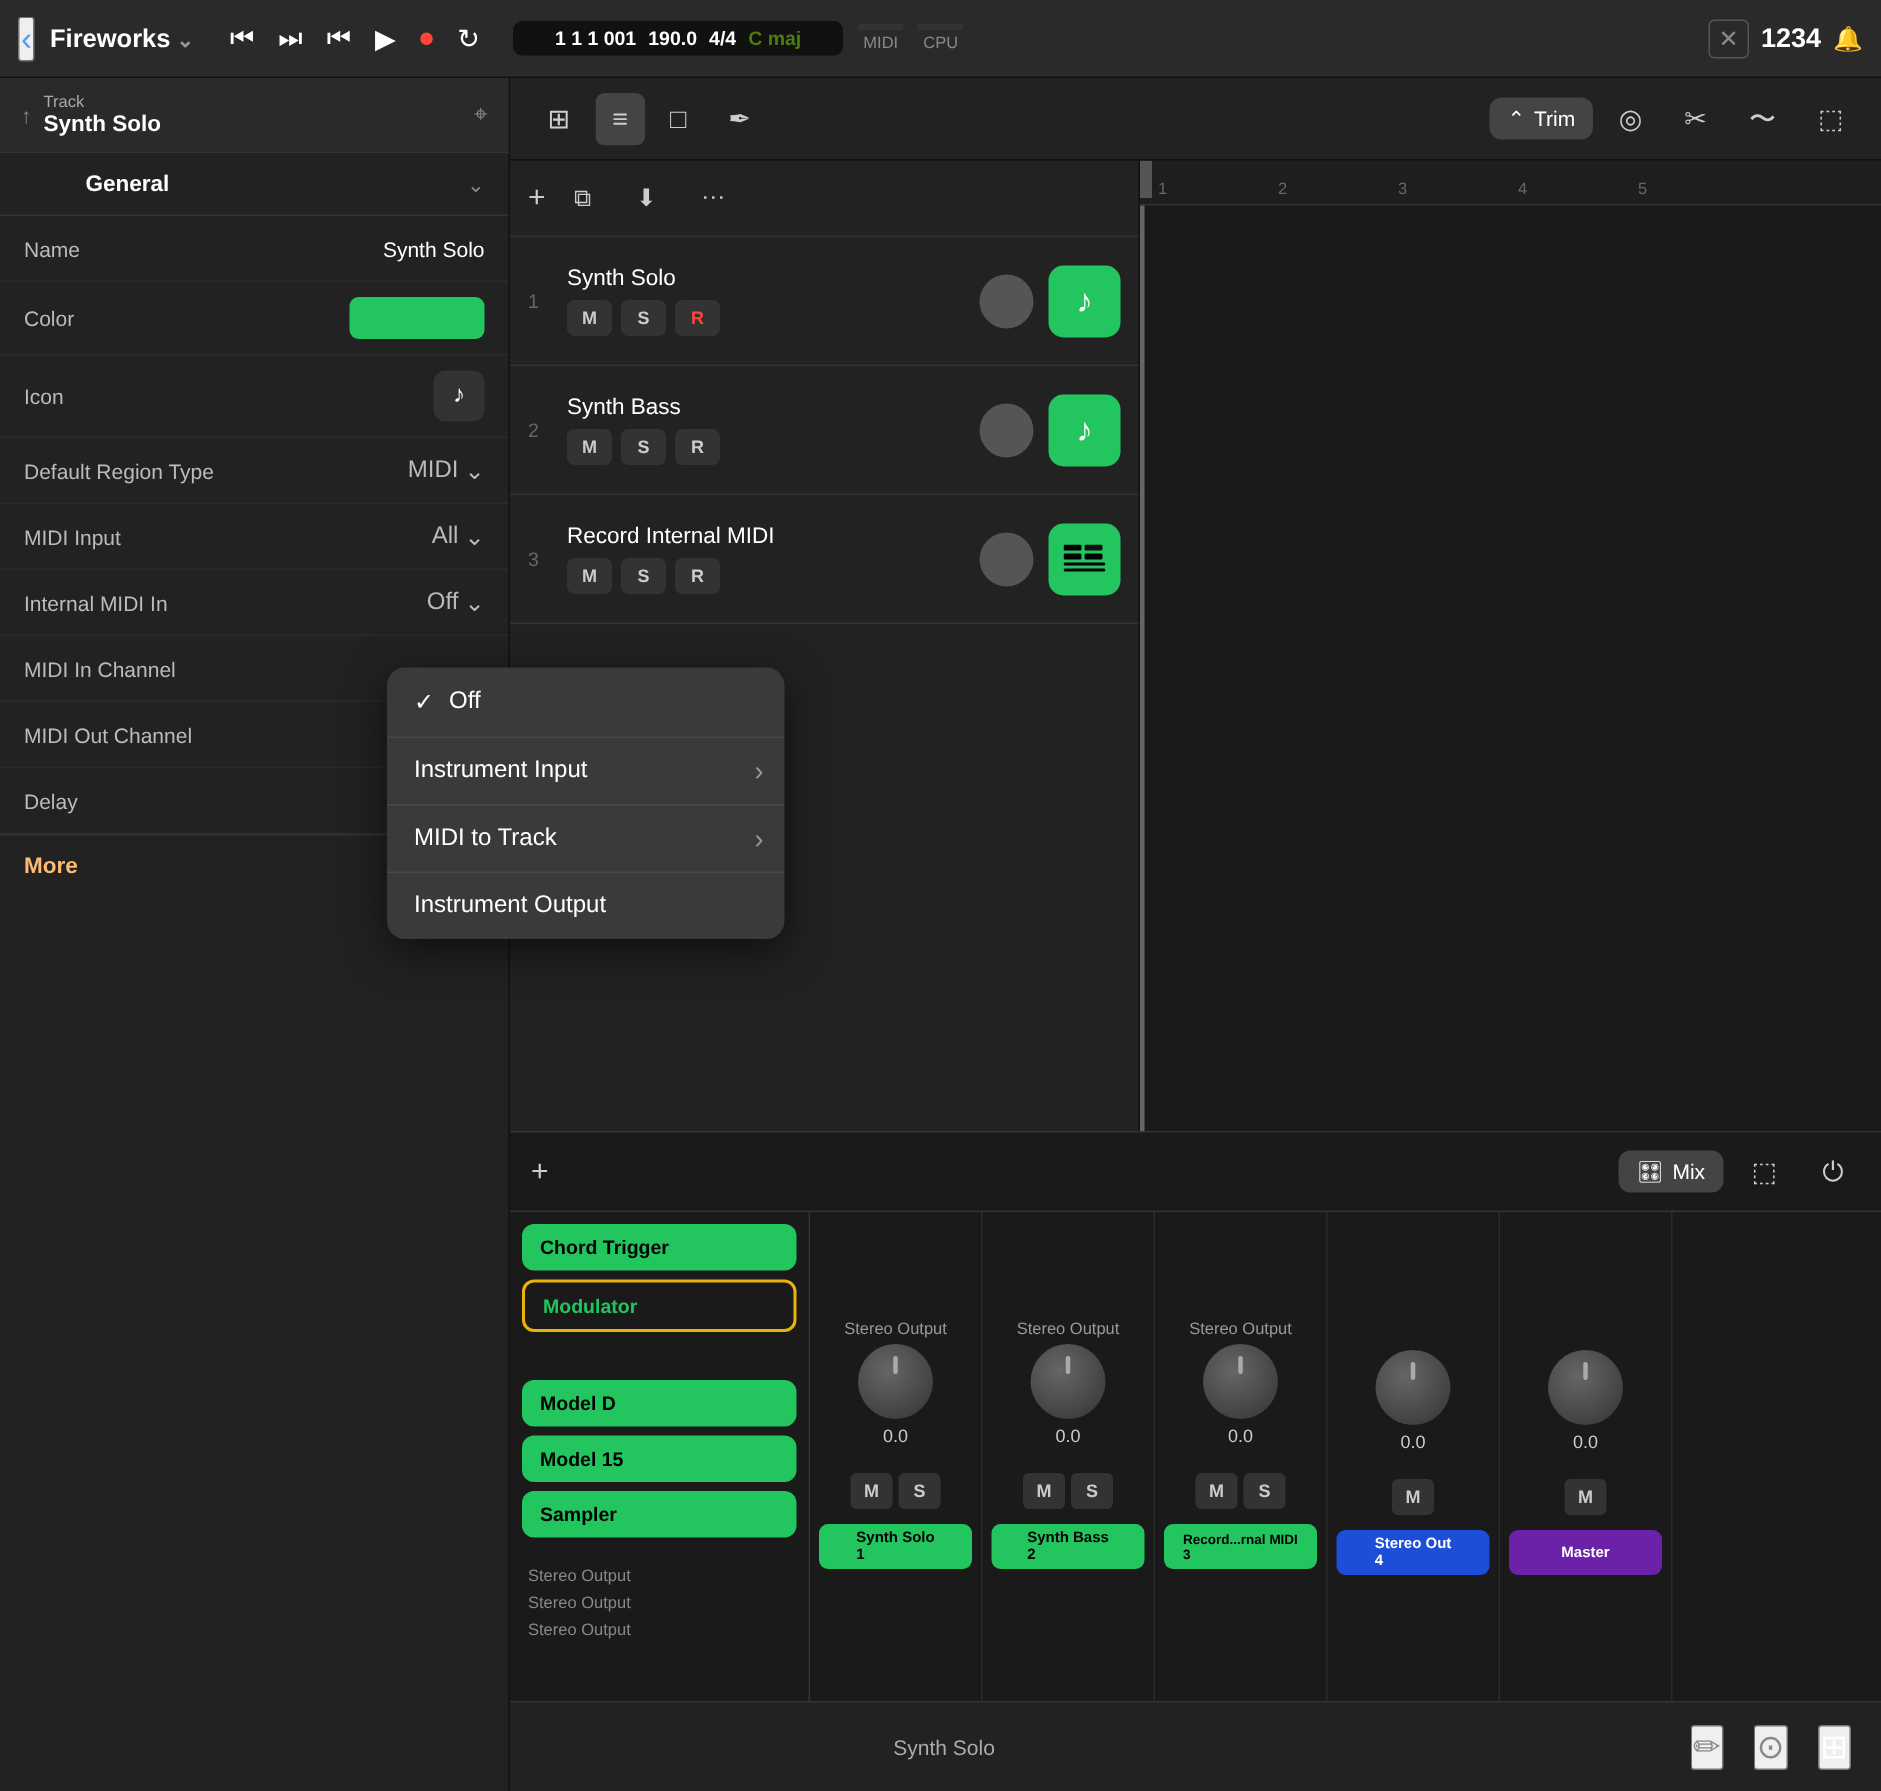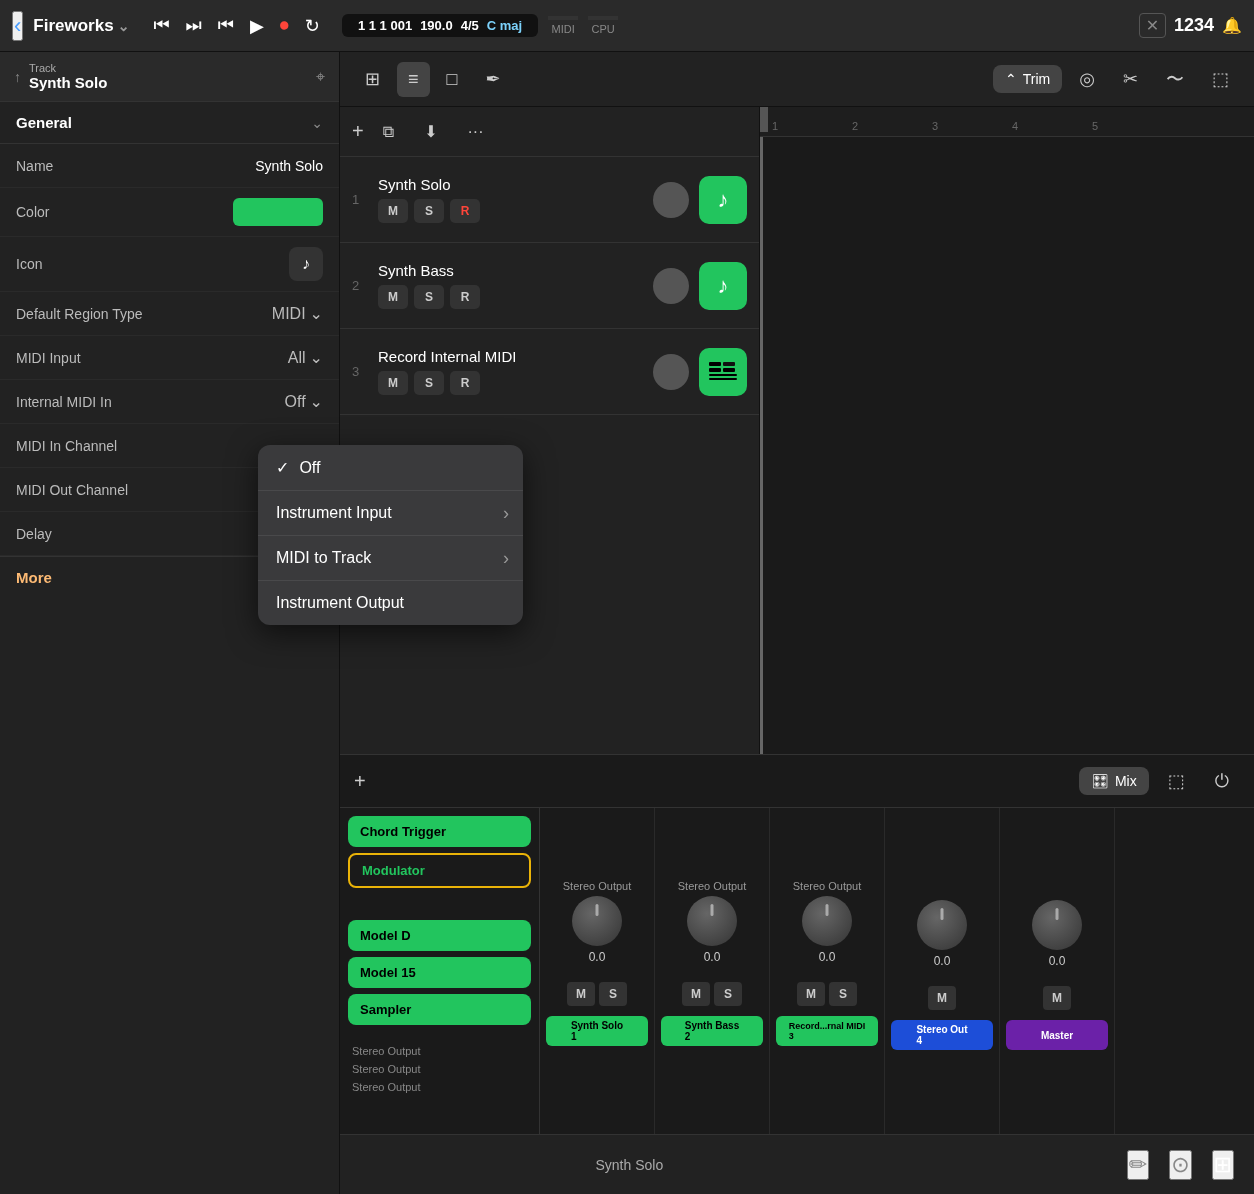--- a/index.html
+++ b/index.html
@@ -47,32 +47,32 @@
       color: #fff;
       font-size: 18px;
       cursor: pointer;
       background: none;
       border: none;
       padding: 4px;
     }
     .position-display {
       background: #111;
       border-radius: 6px;
-      padding: 4px 16px;
+      padding: 4px 28px;
       font-size: 13px;
       font-weight: 600;
       color: #fff;
       display: flex;
       align-items: center;
       gap: 8px;
       margin-left: 8px;
     }
     .tempo { color: #fff; }
     .time-sig { color: #fff; }
-    .key { color: #7dd3fc; }
+    .key { color: #4d7c0f; }
     .midi-indicator {
       font-size: 11px;
       color: #888;
       display: flex;
       flex-direction: column;
       align-items: center;
     }
     .midi-indicator span:first-child { color: #666; font-size: 9px; }
     .cpu-indicator {
       font-size: 11px;
@@ -124,21 +124,21 @@
     .track-pin { color: #888; font-size: 16px; }
 
     .general-section { padding: 0; }
     .section-header {
       display: flex;
       justify-content: space-between;
       align-items: center;
       padding: 12px 16px;
       border-bottom: 1px solid #333;
     }
-    .section-title { font-size: 15px; font-weight: 600; color: #fff; }
+    .section-title { font-size: 15px; font-weight: 600; color: #fff; margin-left: 41px; }
     .section-chevron { color: #888; font-size: 14px; }
 
     .property-row {
       display: flex;
       justify-content: space-between;
       align-items: center;
       padding: 10px 16px;
       border-bottom: 1px solid #2a2a2a;
       min-height: 44px;
     }
@@ -511,21 +511,21 @@
     <button class="transport-btn">⏮</button>
     <button class="transport-btn">⏭</button>
     <button class="transport-btn">⏮</button>
     <button class="transport-btn">▶</button>
     <button class="transport-btn" style="color:#ff453a;">⏺</button>
     <button class="transport-btn">↻</button>
   </div>
   <div class="position-display">
     <span class="tempo">1  1  1  001</span>
     <span class="tempo">190.0</span>
-    <span class="time-sig">4/5</span>
+    <span class="time-sig">4/4</span>
     <span class="key">C maj</span>
   </div>
   <div class="midi-indicator">
     <span style="height:4px;display:block;width:30px;background:#333;margin-bottom:3px;"></span>
     <span>MIDI</span>
   </div>
   <div class="cpu-indicator">
     <span style="height:4px;display:block;width:30px;background:#333;margin-bottom:3px;"></span>
     <span>CPU</span>
   </div>

